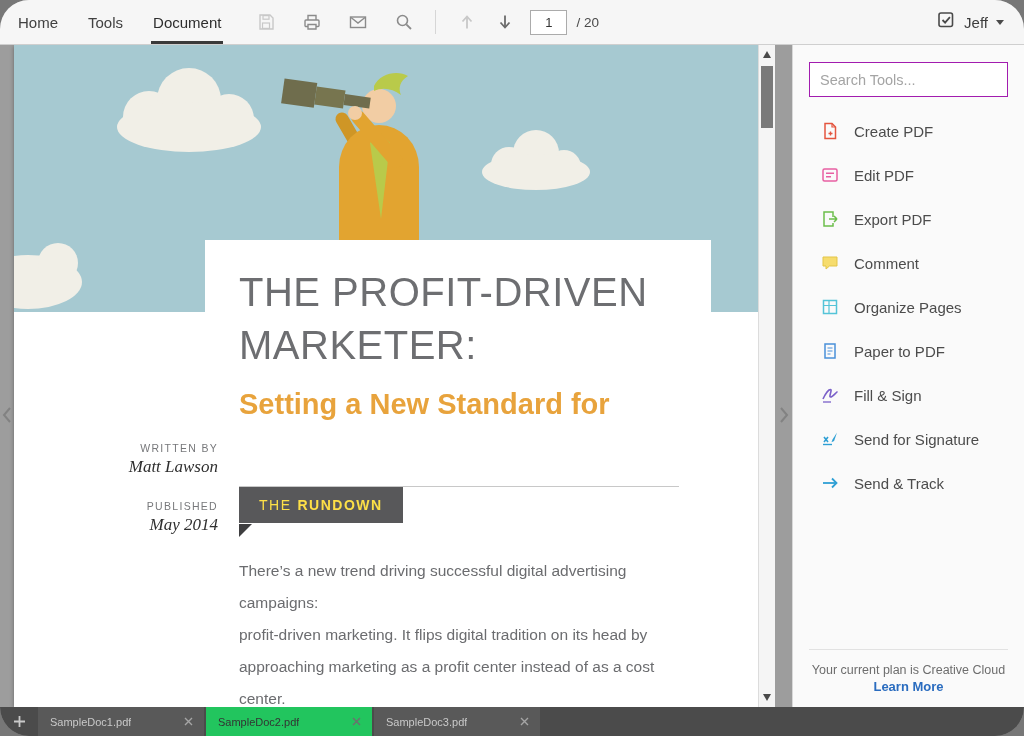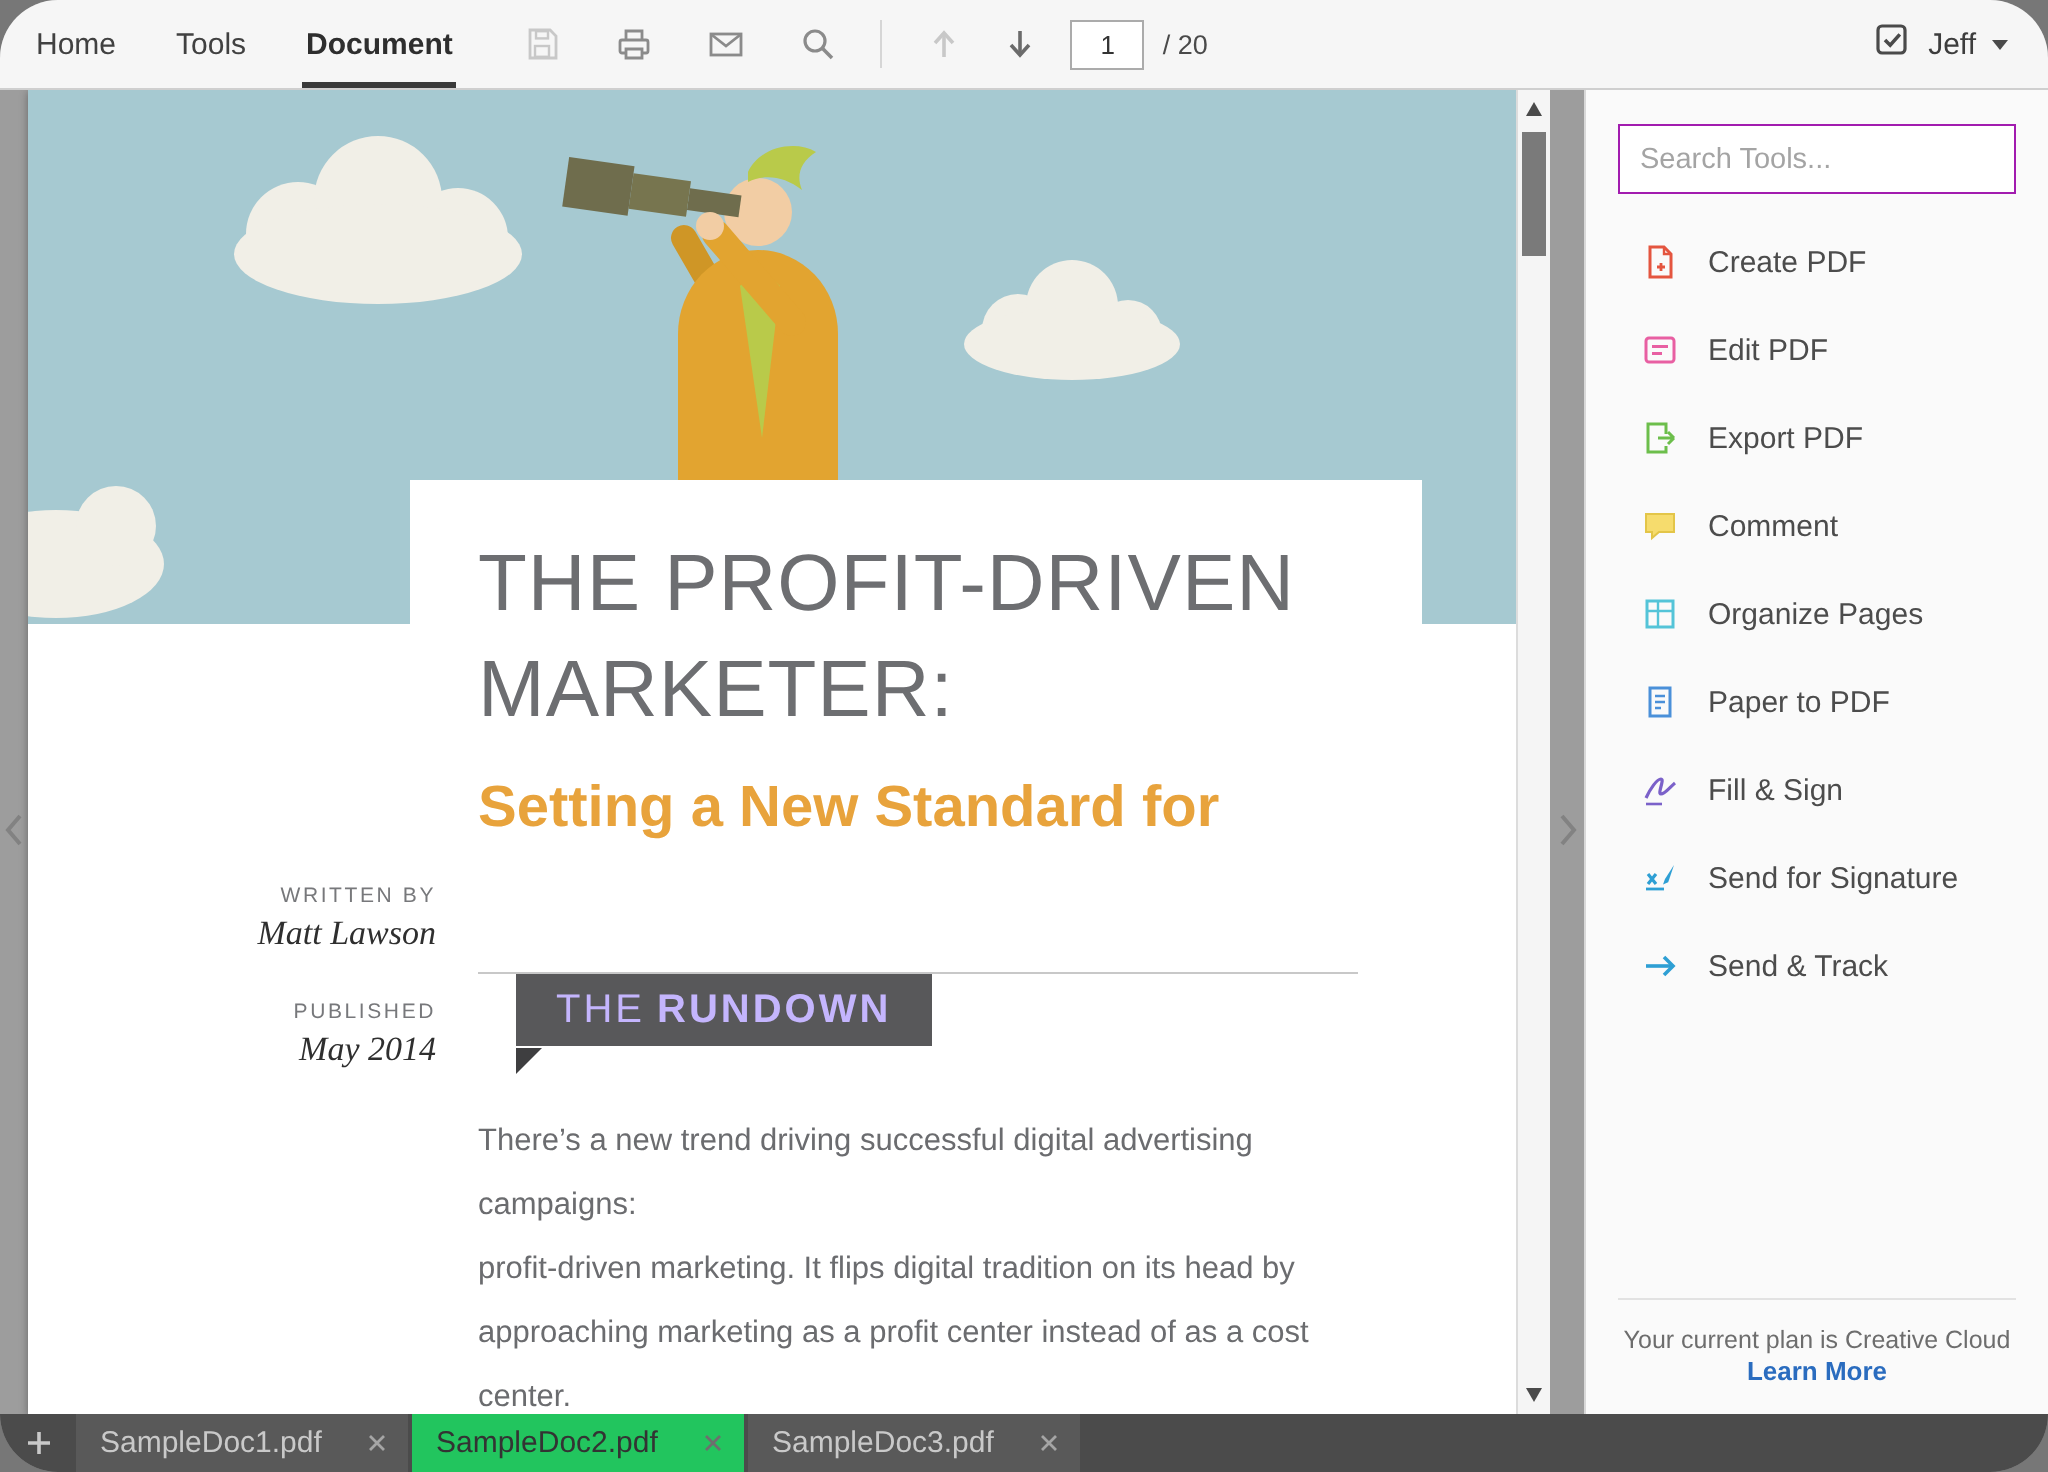--- a/index.html
+++ b/index.html
@@ -5,21 +5,21 @@
   * { margin:0; padding:0; box-sizing:border-box; }
   body { font-family:"Liberation Sans", sans-serif; background:#777; }
   #app { position:relative; width:1024px; height:736px; overflow:hidden; background:#9d9d9d;border-radius:29px; }
 
   
   .toolbar { position:absolute; top:0; left:0; width:1024px; height:45px; background:#f6f6f6;
              border-bottom:1px solid #cfcfcf; display:flex; align-items:center; z-index:10; }
   .menu-item { height:44px; display:flex; align-items:center; padding:3px 2px 0 2px; margin-left:26px;
                font-size:15px; color:#414141; cursor:pointer; border-bottom:3px solid transparent; }
   .menu-item.first { margin-left:16px; }
-  .menu-item.active { font-weight:bold; border-bottom-color:#3a3a3a; color:#2e2e2e; }
+  .menu-item.active { font-weight:normal; border-bottom-color:#3a3a3a; color:#2e2e2e; }
   .tb-group { display:flex; align-items:center; gap:24px; margin-left:32px; }
   .tb-icon { width:22px; height:22px; display:flex; align-items:center; justify-content:center;
              color:#8b8b8b; cursor:pointer; }
   .tb-icon.disabled { color:#c8c8c8; }
   .tb-icon.dark { color:#6b6b6b; }
   .tb-sep { width:1px; height:24px; background:#d6d6d6; margin:0 20px; }
   .page-input { width:37px; height:25px; border:1px solid #ababab; background:#fff; text-align:center;
                 font-size:13px; color:#333; margin-left:14px; font-family:"Liberation Sans",sans-serif; }
   .page-total { font-size:13.5px; color:#4a4a4a; margin-left:9px; }
   .tb-right { margin-left:auto; display:flex; align-items:center; gap:8px; padding-right:20px; cursor:pointer; }
@@ -35,21 +35,21 @@
   .card { position:absolute; left:191px; top:195px; width:506px; height:73px; background:#fff; }
   .doc-title { position:absolute; left:225px; top:221px; font-size:40px; line-height:53px;
                font-weight:400; letter-spacing:.5px; color:#6d6e71; }
   .doc-subtitle { position:absolute; left:225px; top:340px; font-size:29px; line-height:39px; color:#e8a33c; }
   .byline { position:absolute; left:74px; top:397px; width:130px;text-align:right; }
   .by-label { font-size:10.5px; letter-spacing:1.3px; color:#77787b; }
   .by-name { font-family:"Liberation Serif", serif; font-style:italic; font-size:17px; color:#2f2f2f; margin-top:3px; }
   .by-gap { margin-top:23px; }
   .rundown { position:absolute; left:225px; top:441px; width:440px; border-top:1px solid #c8c8c8; }
   .rundown-badge { position:relative; display:inline-flex; align-items:center; height:36px; padding:0 20px;
-                   background:#58585a; color:#c4b5fd; font-size:20px; letter-spacing:1.5px;margin-left:19px; }
+                   background:#58585a; color:#fde047; font-size:14px; letter-spacing:1.5px; }
   .rundown-badge b { margin-left:6px; }
   .rundown-tail { position:absolute; left:0; top:37px; width:0; height:0;
                   border-top:13px solid #3e3e40; border-right:13px solid transparent; }
   .doc-body { position:absolute; left:225px; top:510px; width:462px; font-size:15.5px;
               line-height:32px; color:#6b6c6f; }
 
   
   .scrollbar { position:absolute; left:758px; top:0; width:17px; height:662px; background:#f5f5f5;
                border-left:1px solid #dcdcdc; cursor:pointer; }
   .sb-arrow { position:absolute; left:4px; width:0; height:0; }
@@ -77,21 +77,21 @@
                   padding-top:13px; text-align:center; }
   .plan-text { font-size:12.5px; color:#6d6d6d; }
   .learn-more { display:inline-block; margin-top:1px; font-size:13px; color:#2a6cbf;
                 cursor:pointer; text-decoration:none;font-weight:bold; }
 
   
   .tabbar { position:absolute; left:0; bottom:0; width:1024px; height:29px; background:#4b4b4b;
             display:flex; align-items:stretch; }
   .newtab { width:38px; display:flex; align-items:center; justify-content:center; color:#c9c9c9; cursor:pointer; }
   .tab { width:166px; display:flex; align-items:center; justify-content:space-between;
-         padding:0 9px 0 12px; margin-right:2px; background:#595959; font-size:15px; color:#c9c9c9;
+         padding:0 9px 0 12px; margin-right:2px; background:#595959; font-size:11px; color:#c9c9c9;
          cursor:pointer; }
   .tab.active { background:#22c55e; color:#333; }
   .tab-close { width:14px; height:14px; display:flex; align-items:center; justify-content:center;
                color:#a5a5a5; cursor:pointer; }
   .tab.active .tab-close { color:#6e6e6e; }
   .tab-label { white-space:nowrap; overflow:hidden; text-overflow:ellipsis; }
 </style>
 </head>
 <body>
 

